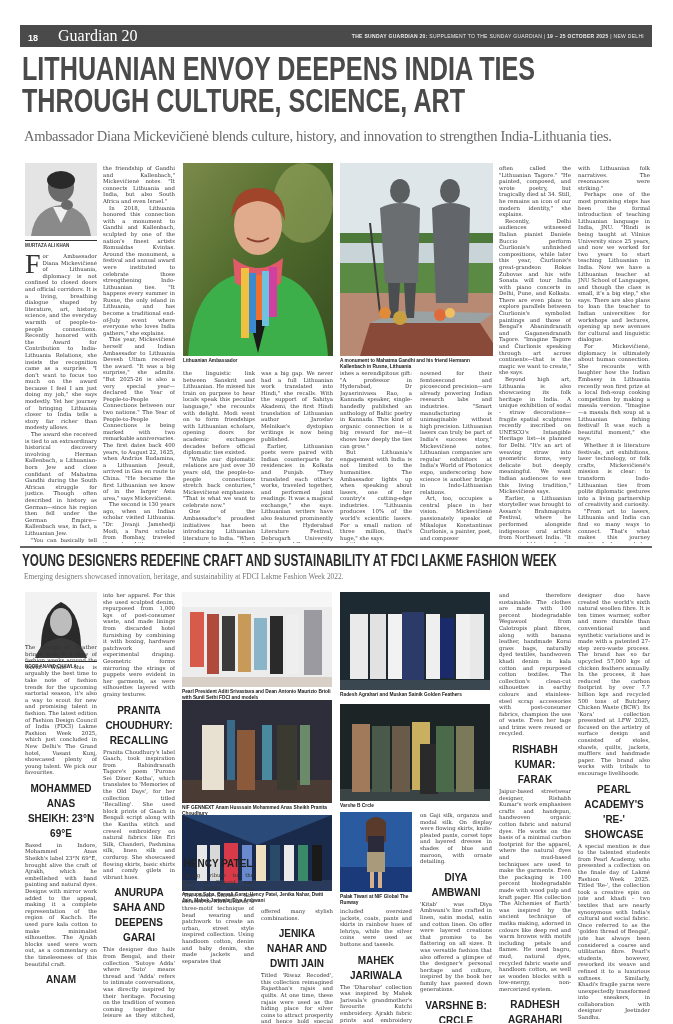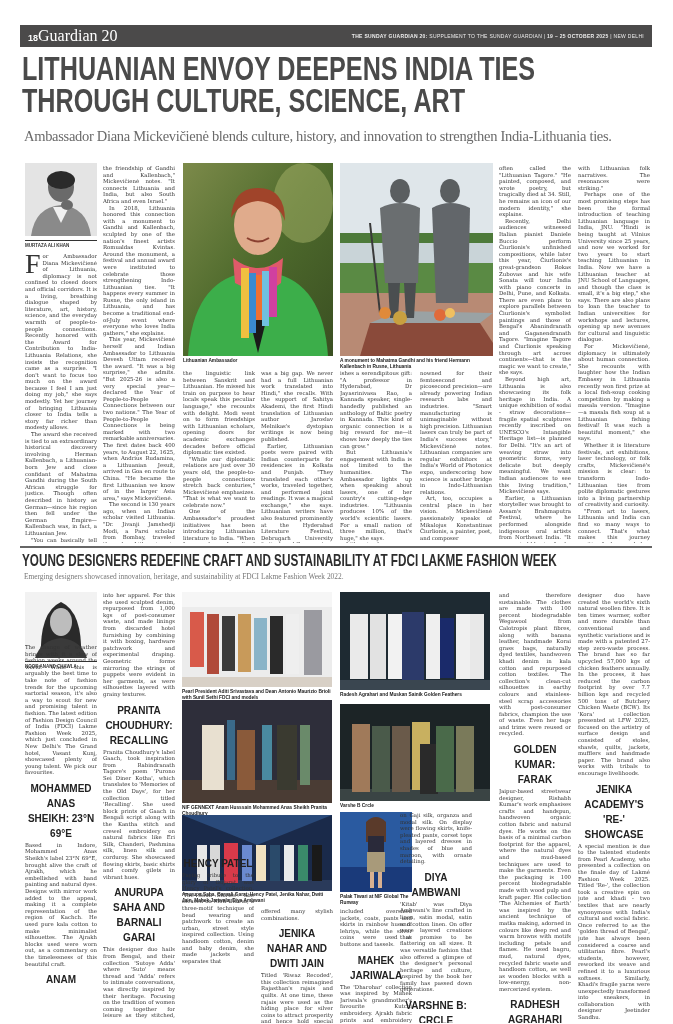--- a/index.html
+++ b/index.html
@@ -1,19 +1,19 @@
 <!DOCTYPE html>
 <html><head>
 <meta charset="utf-8">
 <style>
   * { box-sizing: border-box; margin: 0; padding: 0; }
   html, body { width: 673px; height: 1024px; background: #ffffff; overflow: hidden; }
   body { font-family: "DejaVu Serif", serif; color: #2a2a2a; position: relative; }
   .banner { position: absolute; left: 20px; top: 25px; width: 632px; height: 22px; background: #4b4a4a; display: flex; align-items: center; justify-content: space-between; padding: 0 8px; color: #fff; }
-  .banner .brand { display: flex; align-items: baseline; gap: 0; }
+  .banner .brand { display: flex; align-items: baseline; gap: 20px; }
   .banner .page-num { font-family: "Liberation Sans", sans-serif; font-weight: bold; font-size: 9px; }
   .banner .title { font-family: "Liberation Serif", serif; font-size: 16px; }
   .banner .meta { font-family: "Liberation Sans", sans-serif; font-size: 5px; letter-spacing: 0.3px; color: #eee; }
   .banner .meta b { font-weight: bold; }
 
   .headline1 { position: absolute; left: 22px; top: 52px; width: 632px; font-family: "Liberation Sans", sans-serif; font-weight: bold; font-size: 34px; line-height: 32px; color: #4a4a4a; transform: scaleX(0.74); transform-origin: left top; letter-spacing: 0px; white-space: nowrap; }
   .headline1 div { width: 860px; }
   .standfirst1 { position: absolute; left: 24px; top: 128px; font-family: "Liberation Serif", serif; font-size: 14.5px; color: #6a6a6a; white-space: nowrap; letter-spacing: -0.3px; }
 
   .col { position: absolute; font-size: 5.4px; line-height: 6.6px; text-align: justify; color: #333; overflow: hidden; }
@@ -186,21 +186,21 @@
   <div class="subhead">MOHAMMED ANAS SHEIKH: 23°N 69°E</div>
   <p class="first">Based in Indore, Mohammed Anas Sheikh's label 23°N 69°E, brought alive the craft of Ajrakh, which he embellished with hand painting and natural dyes. Designs with mirror work added to the appeal, making it a complete representation of the region of Kachch. He used pure kala cotton to make minimalist silhouettes. The Ajrakh blocks used were worn out, as a commentary on the timelessness of this beautiful craft.</p>
   <div class="subhead">ANAM HUSAIN: CUT-PUTLY</div>
   <p class="first">Taking inspiration from Rajasthan's Kathputli dolls, Anam Husain translated the folklore attached with these handcrafted dolls</p>
 </div>
 
 <div class="col" style="left:103px;top:592px;width:72px;height:428px;">
   <p class="first">into her apparel. For this she used sculpted denim, repurposed from 1,000 kgs of post-consumer waste, and made linings from discarded hotel furnishing by combining it with boxing, hardware patchwork and experimental draping. Geometric forms mirroring the strings of puppets were evident in her garments, as were silhouettes layered with grainy textures.</p>
   <div class="subhead">PRANITA CHOUDHURY: RECALLING</div>
   <p class="first">Pranita Choudhury's label Gaach, took inspiration from Rabindranath Tagore's poem 'Purono Sei Diner Kotha', which translates to 'Memories of the Old Days', for her collection titled 'Recalling'. She used block prints of Gaach in Bengali script along with the Kantha stitch and crewel embroidery on natural fabrics like Eri Silk, Chanderi, Pashmina silk, linen silk and corduroy. She showcased flowing skirts, basic shirts and comfy gilets in vibrant hues.</p>
-  <div class="subhead">ANURUPA SAHA AND BARNALI GARAI</div>
+  <div class="subhead">ANURUPA SAHA AND DEEPENS GARAI</div>
   <p class="first">This designer duo hails from Bengal, and their collection 'Sutoye Adda' where 'Suto' means thread and 'Adda' refers to intimate conversations, was directly inspired by their heritage. Focusing on the tradition of women coming together for leisure as they stitched, the outfits included refined cotton and linen blends and were embellished with Kantha embroidery. On display were boxy jackets, asymmetric skirts and tailored trousers that fused heritage, craftsmanship and contemporary shapes in muted tones.</p>
 </div>
 
 <div class="photo" style="left:182px;top:592px;width:150px;height:95px;">
   <svg width="150" height="95" viewBox="0 0 150 95">
     <rect width="150" height="95" fill="#ececec"></rect>
     <rect width="150" height="15" fill="#f6f6f6"></rect>
     <rect y="85" width="150" height="10" fill="#d8d0c6"></rect>
     <rect x="8" y="20" width="14" height="55" fill="#d85a4a"></rect>
     <rect x="25" y="22" width="12" height="60" fill="#b04a3a"></rect>
@@ -301,34 +301,34 @@
   <div class="subhead">JENIKA NAHAR AND DWITI JAIN</div>
   <p class="first">Titled 'Riwaz Recoded', this collection reimagined Rajasthan's rajais and quilts. At one time, these rajais were used as the hiding place for silver coins to attract prosperity and hence hold special meaning. The collection</p>
 </div>
 
 <div class="col" style="left:340px;top:908px;width:72px;height:115px;">
   <p class="first">included oversized jackets, coats, pants and skirts in rainbow hues of lehriya, while the silver coins were used as buttons and tassels.</p>
   <div class="subhead">MAHEK JARIWALA</div>
   <p class="first">The 'Dharohar' collection was inspired by Mahek Jariwala's grandmother's favourite Kutchi embroidery. Ajrakh fabric prints and embroidery came together</p>
 </div>
 
-<div class="col" style="left:400px;top:812px;width:72px;height:211px;">
+<div class="col" style="left:420px;top:812px;width:72px;height:211px;">
   <p class="first">on Gaji silk, organza and modal silk. On display were flowing skirts, knife-pleated pants, corset tops and layered dresses in shades of blue and maroon, with ornate detailing.</p>
   <div class="subhead">DIYA AMBWANI</div>
   <p class="first">'Kitab' was Diya Ambwani's line crafted in linen, satin modal, satin and cotton linen. On offer were layered creations that promise to be flattering on all sizes. It was versatile fashion that also offered a glimpse of the designer's personal heritage and culture, inspired by the book her family has passed down generations.</p>
   <div class="subhead">VARSHNE B: CRCLE</div>
   <p class="first">Varshne B's collection 'Symbiosis' was envisioned as unisex fashion, which is timeless</p>
 </div>
 
 <div class="col" style="left:499px;top:592px;width:72px;height:431px;">
   <p class="first">and therefore sustainable. The clothes are made with 100 percent biodegradable Wegawool from Calotropis plant fibres, along with banana leather, handmade Korai grass bags, naturally dyed textiles, handwoven khadi denim in kala cotton and repurposed cotton textiles. The collection's clean-cut silhouettes in earthy colours and stainless-steel scrap accessories with post-consumer fabrics, champion the use of waste. Even her tags and trims were reused or recycled.</p>
-  <div class="subhead">GOLDEN KUMAR: FARAK</div>
+  <div class="subhead">RISHABH KUMAR: FARAK</div>
   <p class="first">Jaipur-based streetwear designer, Rishabh Kumar's work emphasises crafts and handspun, handwoven organic cotton fabric and natural dyes. He works on the basis of a minimal carbon footprint for the apparel, where the natural dyes and mud-based techniques are used to make the garments. Even the packaging is 100 percent biodegradable made with wood pulp and kraft paper. His collection 'The Alchemies of Earth' was inspired by the ancient technique of matka making, adorned in colours like deep red and warm browns with motifs including petals and flames. He used bagru, mud, natural dyes, recycled fabric waste and handloom cotton, as well as wooden blocks with a low-energy, non-mercerized system.</p>
   <div class="subhead">RADHESH AGRAHARI AND MUSKAN SAINIK: GOLDEN FEATHERS</div>
   <p class="first">By upcycling Butchery Chicken Waste, this talented</p>
 </div>
 
 <div class="col" style="left:578px;top:592px;width:72px;height:431px;">
   <p class="first">designer duo have created the world's sixth natural woollen fibre. It is ten times warmer, softer and more durable than conventional and synthetic variations and is made with a patented 27-step zero-waste process. The brand has so far upcycled 57,000 kgs of chicken feathers annually. In the process, it has reduced the carbon footprint by over 7.7 billion kgs and recycled 500 tons of Butchery Chicken Waste (BCW). Its 'Kora' collection presented at LFW 2025, focused on the artistry of surface design and consisted of stoles, shawls, quilts, jackets, mufflers and handmade paper. The brand also works with tribals to encourage livelihoods.</p>
-  <div class="subhead">JENIKA ACADEMY'S 'RE-' SHOWCASE</div>
+  <div class="subhead">PEARL ACADEMY'S 'RE-' SHOWCASE</div>
   <p class="first">A special mention is due to the talented students from Pearl Academy, who presented a collection on the finale day of Lakmé Fashion Week 2025. Titled 'Re-', the collection took a creative spin on jute and khadi - two textiles that are nearly synonymous with India's cultural and social fabric. Once referred to as the 'golden thread of Bengal', jute has always been considered a coarse and utilitarian fibre. Pearl's students, however, reworked its weave and refined it to a luxurious softness. Similarly, Khadi's fragile yarns were unexpectedly transformed into sneakers, in collaboration with designer Jeetinder Sandhu.</p>
   <p class="first italic-note" style="margin-top:5px;">Noor Anand Chawla pens lifestyle articles for various publications and her blog www.nooranandchawla.com.</p>
 </div>
 
 </body></html>

